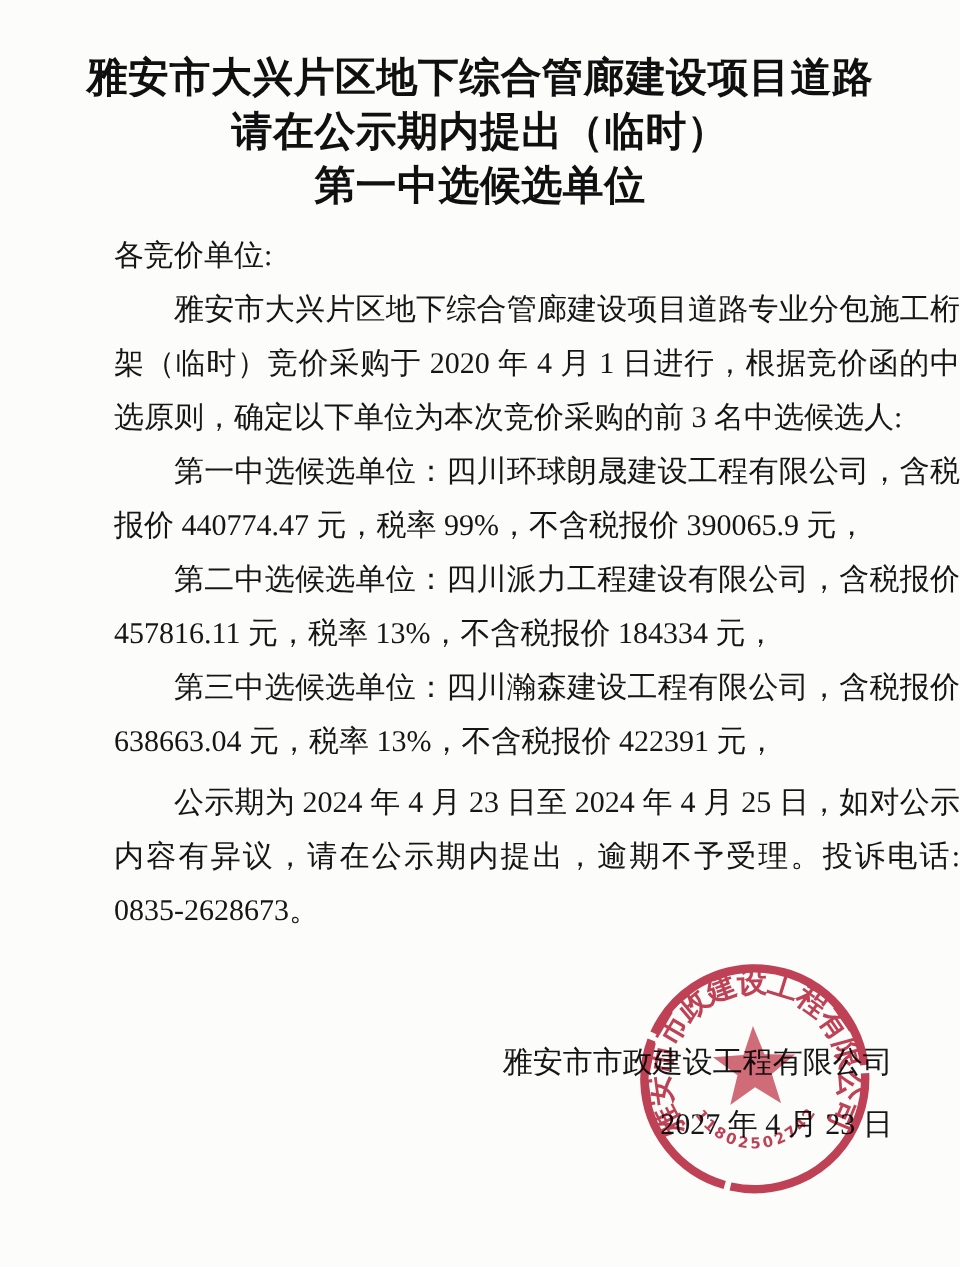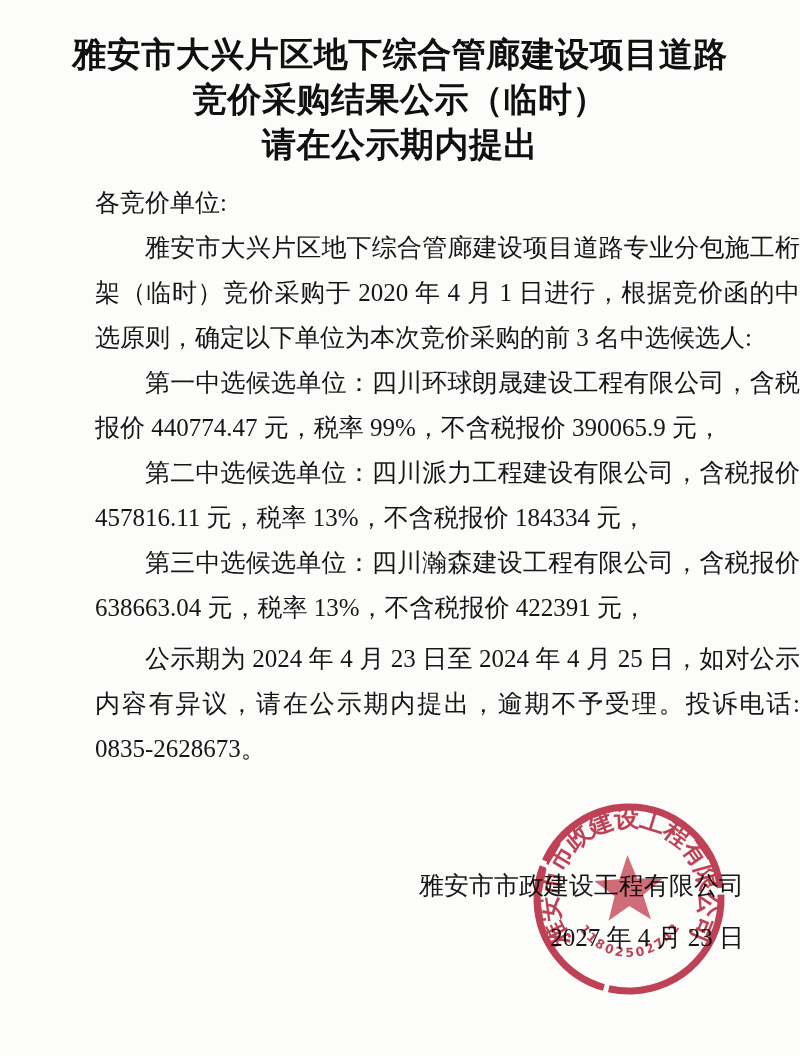--- a/index.html
+++ b/index.html
@@ -8,21 +8,21 @@
     position: relative;
     width: 800px;
     height: 1056px;
     margin: 0 auto;
     background: #fcfcfb;
     color: #141414;
     font-family: "Liberation Serif", "DejaVu Serif", serif;
     overflow: hidden;
   }
   .doc-title {
-    padding-top: 32px;
+    padding-top: 43px;
     text-align: center;
     font-family: "Liberation Sans", "DejaVu Sans", sans-serif;
     font-weight: 700;
     font-size: 34px;
     line-height: 45px;
     color: #101010;
     letter-spacing: 0.5px;
   }
   .doc-body {
     margin-top: 13px;
@@ -68,22 +68,22 @@
     letter-spacing: 2.5px;
   }
 </style>
 </head>
 <body>
 
 <div class="page">
 
   <header class="doc-title">
     <div>雅安市大兴片区地下综合管廊建设项目道路</div>
-    <div>竞价采购结果公示（临时）</div>
-    <div>请在公示期内提出</div>
+    <div>请在公示期内提出（临时）</div>
+    <div>第一中选候选单位</div>
   </header>
 
   <main class="doc-body">
     <p class="salutation">各竞价单位:</p>
     <p class="para">雅安市大兴片区地下综合管廊建设项目道路专业分包施工桁架（临时）竞价采购于 2020 年 4 月 1 日进行，根据竞价函的中选原则，确定以下单位为本次竞价采购的前 3 名中选候选人:</p>
     <p class="para">第一中选候选单位：四川环球朗晟建设工程有限公司，含税报价 440774.47 元，税率 99%，不含税报价 390065.9 元，</p>
     <p class="para">第二中选候选单位：四川派力工程建设有限公司，含税报价 457816.11 元，税率 13%，不含税报价 184334 元，</p>
     <p class="para">第三中选候选单位：四川瀚森建设工程有限公司，含税报价 638663.04 元，税率 13%，不含税报价 422391 元，</p>
     <p class="para gap-top">公示期为 2024 年 4 月 23 日至 2024 年 4 月 25 日，如对公示内容有异议，请在公示期内提出，逾期不予受理。投诉电话: 0835-2628673。</p>
   </main>

